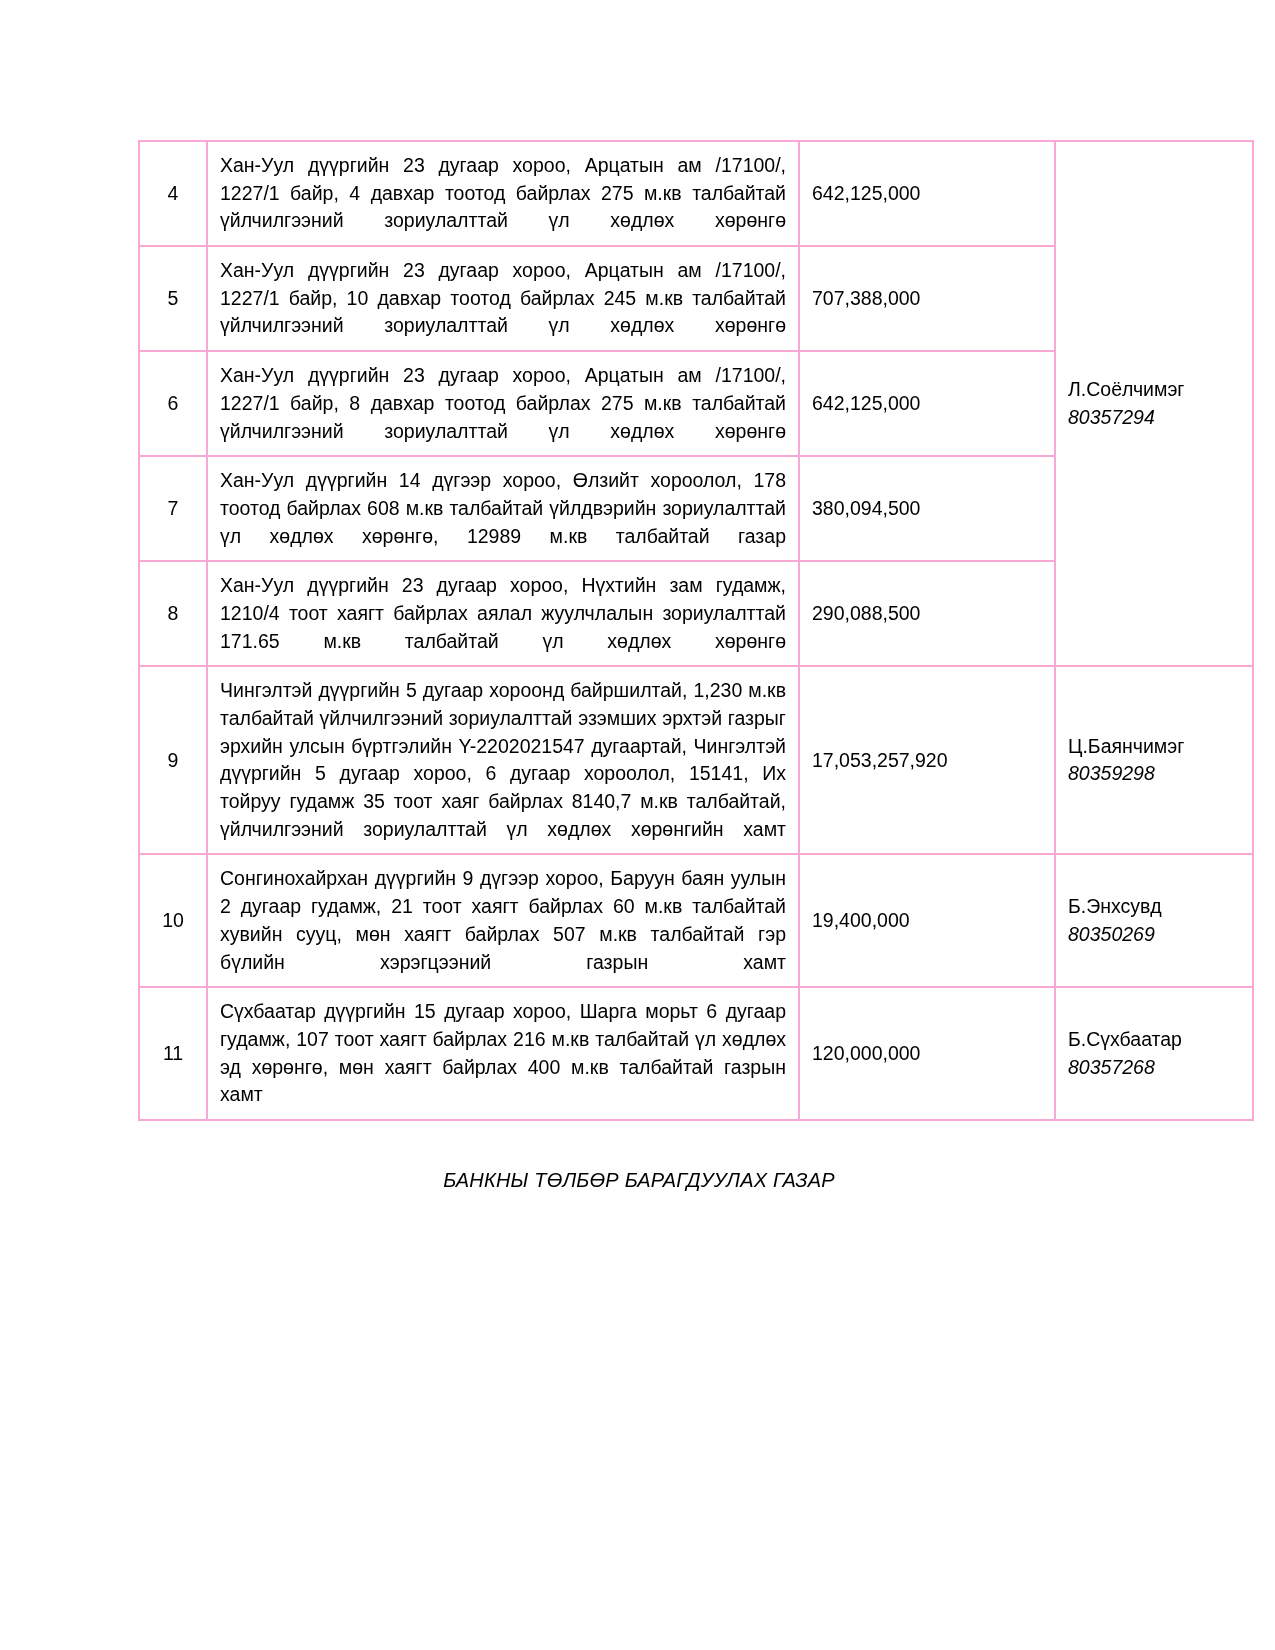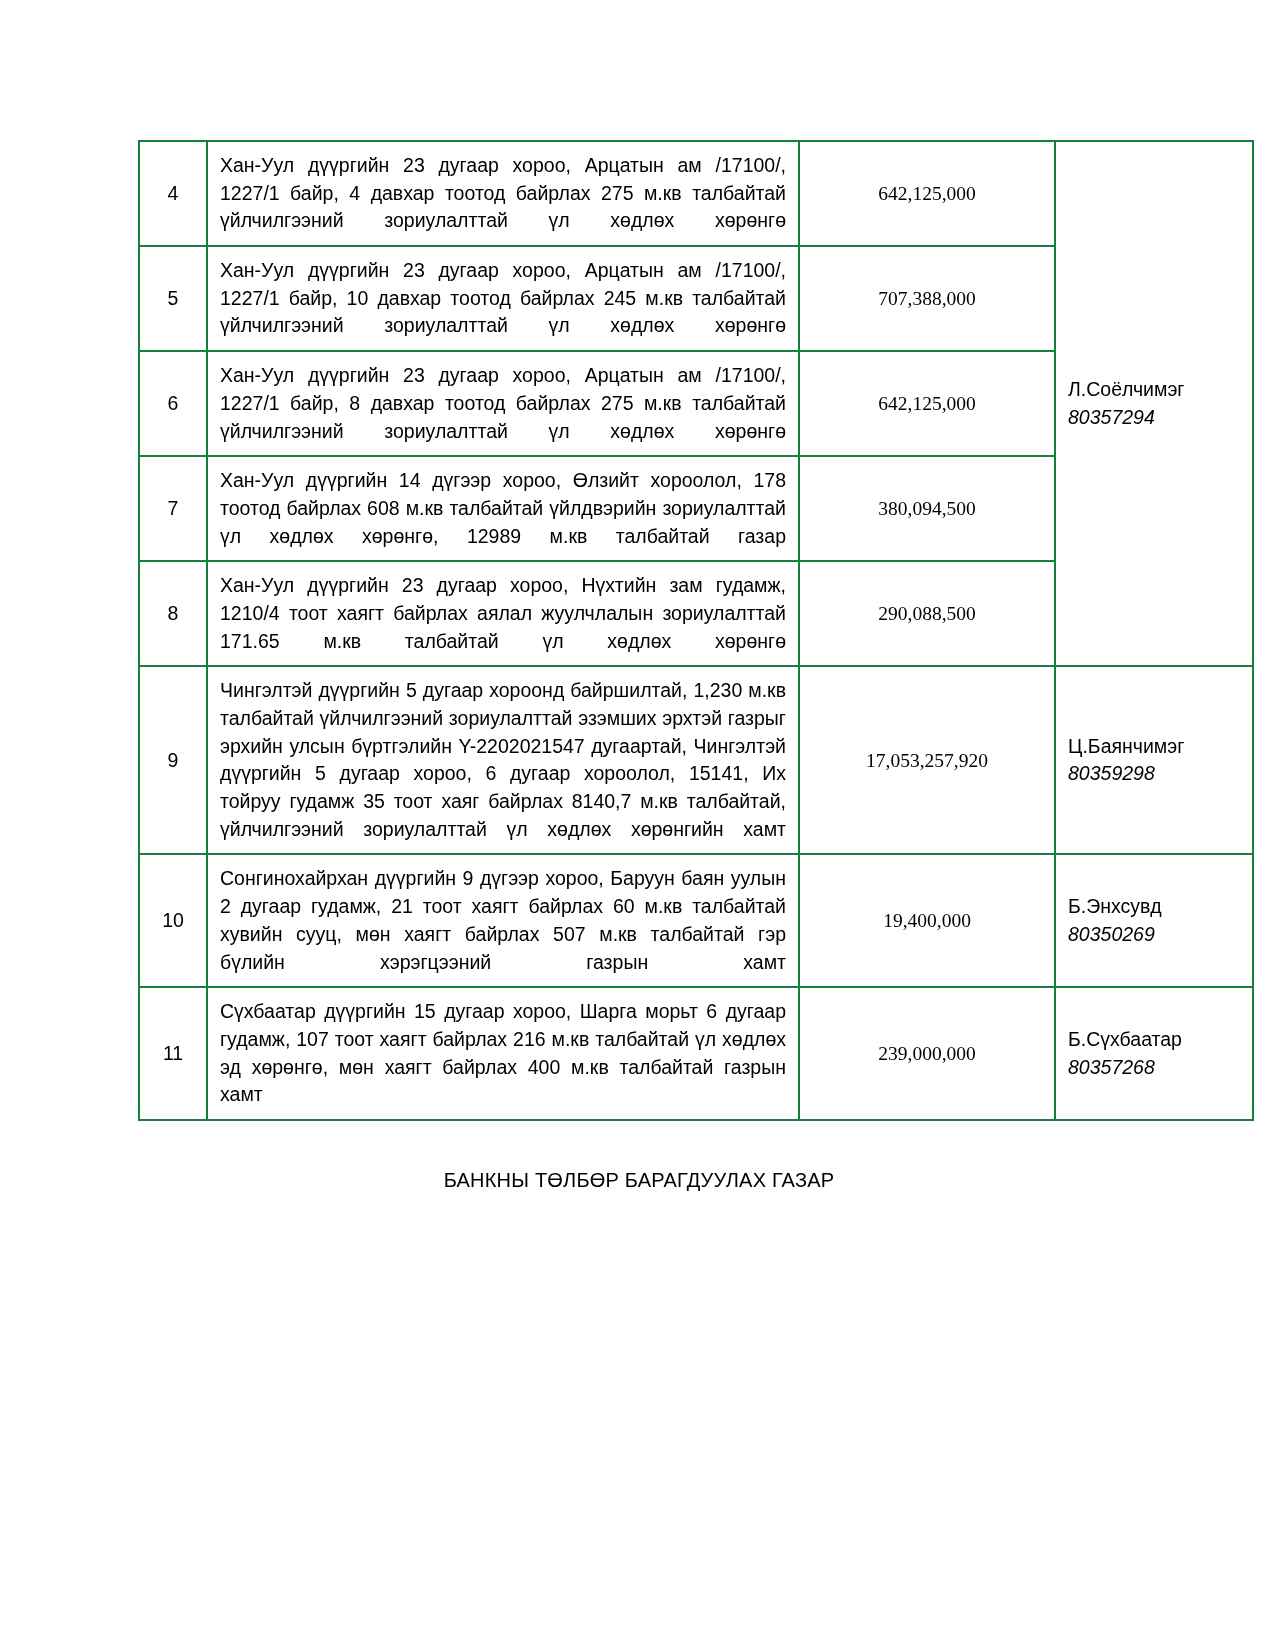--- a/index.html
+++ b/index.html
@@ -22,58 +22,58 @@
     height: 1650px;
     box-sizing: border-box;
     padding: 140px 135px 0 138px;
   }
   table.asset-table {
     border-collapse: collapse;
     width: 1000px;
     table-layout: fixed;
   }
   table.asset-table td {
-    border: 2px solid #15803d;
+    border: 2px solid #f9a8d4;
     vertical-align: middle;
     padding: 10px 12px;
     font-size: 19.5px;
     line-height: 1.42;
   }
   td.col-no {
     width: 42px;
     text-align: center;
     padding: 8px 4px;
   }
   td.col-desc {
     width: 566px;
     text-align: justify;
     text-align-last: justify;
     padding: 12px 14px;
   }
   td.col-amount {
     width: 230px;
-    text-align: center;
-    font-family: Liberation Serif, serif;
+    text-align: left;
   }
   td.col-person {
     width: 172px;
     line-height: 1.5;
   }
   .person-name {
     display: block;
   }
   .person-phone {
     display: block;
     font-style: italic;
   }
   .footer-note {
     margin-top: 48px;
     text-align: center;
     font-size: 20px;
     letter-spacing: 0.2px;
+    font-style: italic;
   }
 </style>
 </head>
 <body>
 
 <div class="page">
 
   <table class="asset-table">
     <tbody>
 
@@ -127,21 +127,21 @@
         <td class="col-amount">19,400,000</td>
         <td class="col-person">
           <span class="person-name">Б.Энхсувд</span>
           <span class="person-phone">80350269</span>
         </td>
       </tr>
 
       <tr>
         <td class="col-no">11</td>
         <td class="col-desc">Сүхбаатар дүүргийн 15 дугаар хороо, Шарга морьт 6 дугаар гудамж, 107 тоот хаягт байрлах 216 м.кв талбайтай үл хөдлөх эд хөрөнгө, мөн хаягт байрлах 400 м.кв талбайтай газрын хамт</td>
-        <td class="col-amount">239,000,000</td>
+        <td class="col-amount">120,000,000</td>
         <td class="col-person">
           <span class="person-name">Б.Сүхбаатар</span>
           <span class="person-phone">80357268</span>
         </td>
       </tr>
 
     </tbody>
   </table>
 
   <div class="footer-note">БАНКНЫ ТӨЛБӨР БАРАГДУУЛАХ ГАЗАР</div>

